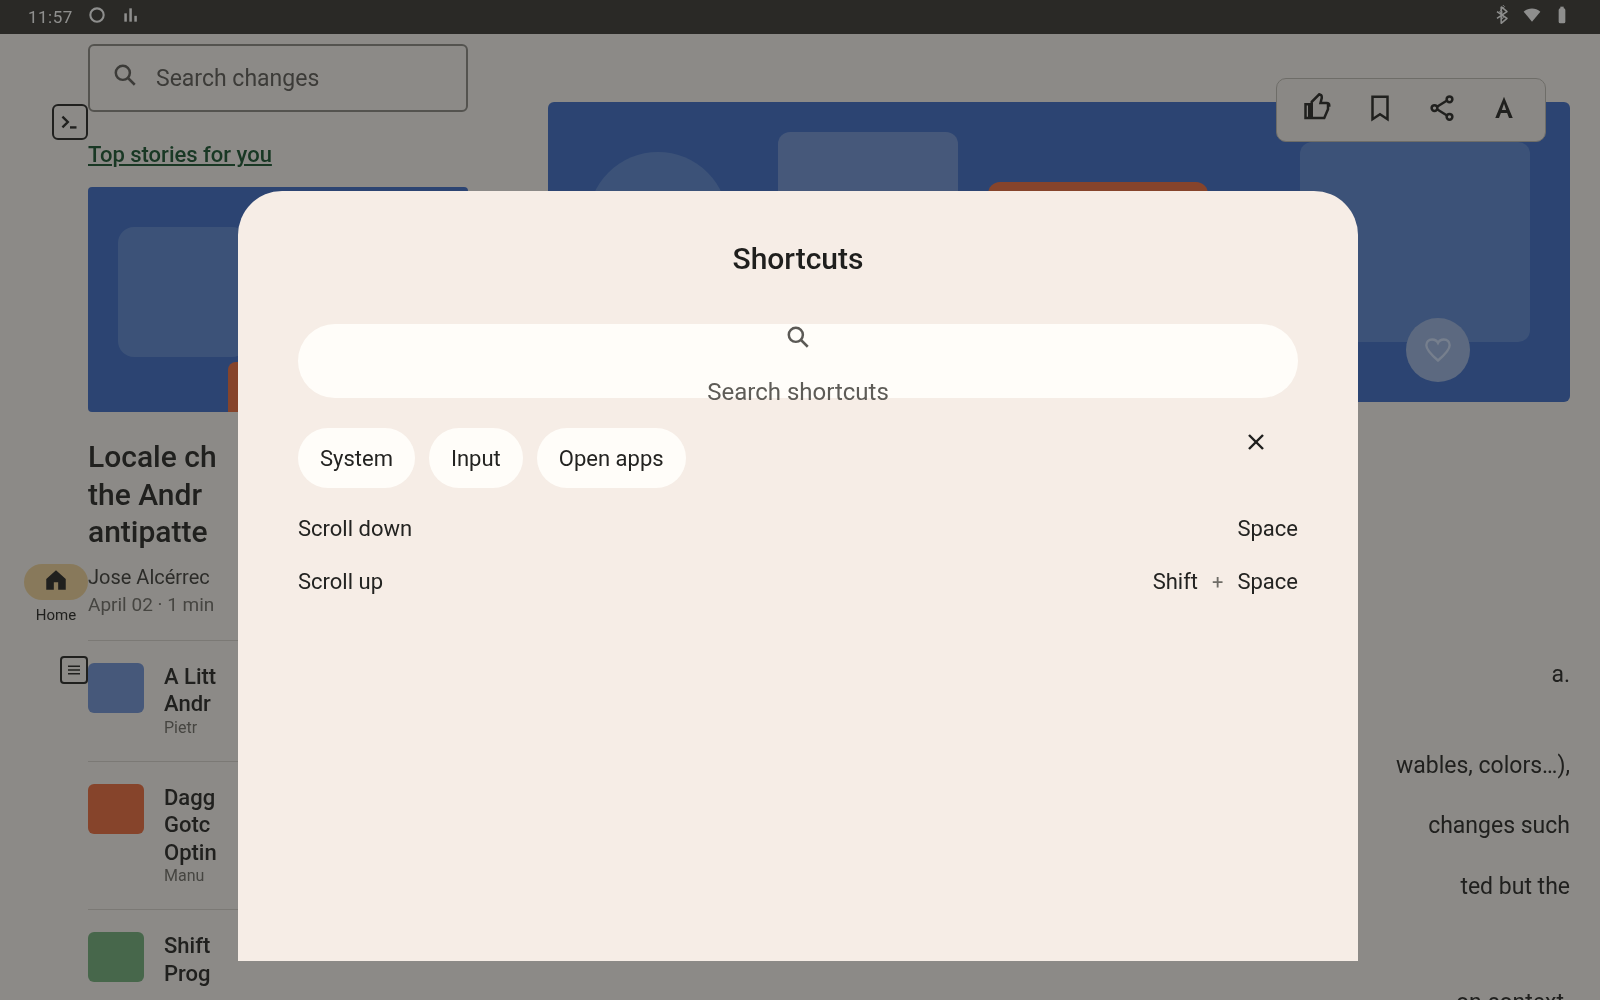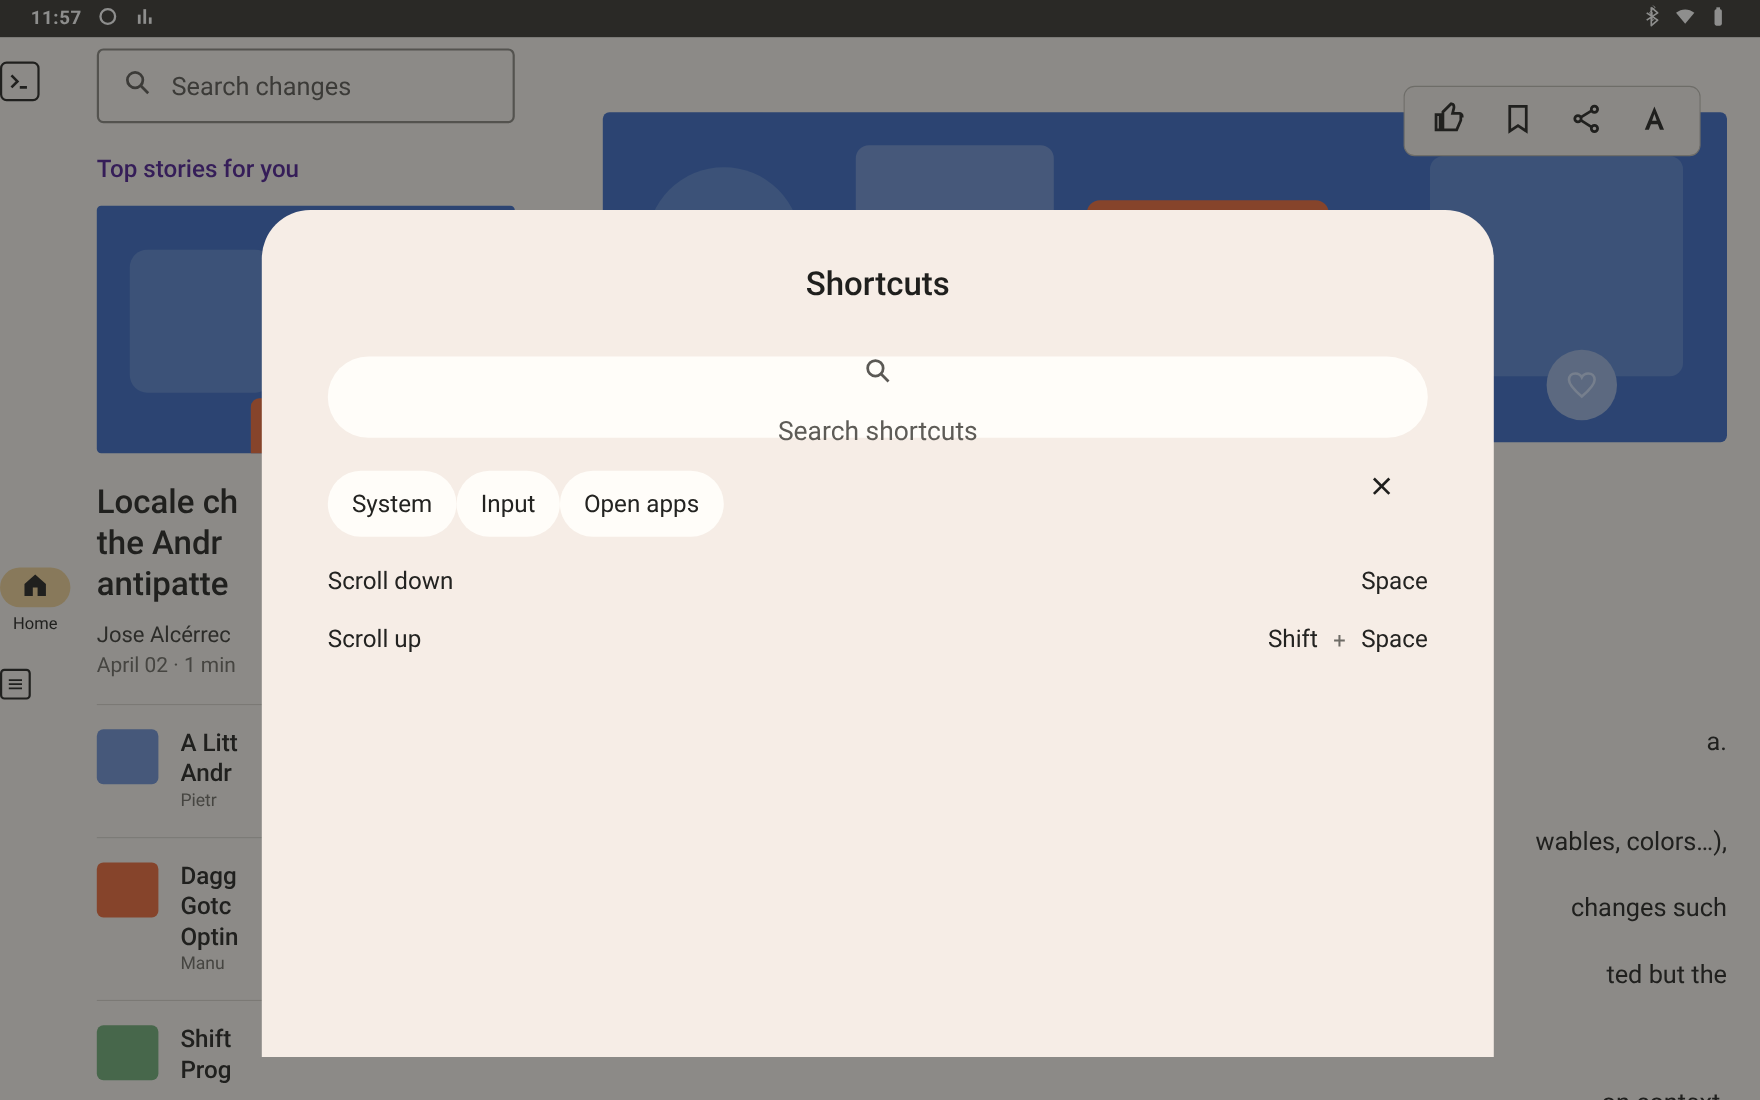--- a/index.html
+++ b/index.html
@@ -1,34 +1,34 @@
 <!DOCTYPE html>
 <html><head>
 <meta charset="utf-8">
 <style>
   * { box-sizing: border-box; margin: 0; padding: 0; }
   html, body { width: 1600px; height: 1000px; font-family: Roboto, "Segoe UI", Arial, sans-serif; overflow: hidden; background:#f6f3ee; }
   
   
-  .statusbar { position: absolute; top:0; left:0; right:0; height:34px; background:#363531; color:#fff; display:flex; align-items:center; padding:0 28px; font-size:17px; font-weight:700; letter-spacing:0.5px;text-align:center; }
+  .statusbar { position: absolute; top:0; left:0; right:0; height:34px; background:#363531; color:#fff; display:flex; align-items:center; padding:0 28px; font-size:17px; font-weight:400; letter-spacing:0.5px;text-align:center; }
   .statusbar .left { display:flex; align-items:center; gap:14px; }
   .statusbar .right { margin-left:auto; display:flex; align-items:center; gap:10px; }
   .statusbar svg { width:20px; height:20px; fill:#fff; }
 
   
   .app { position:absolute; top:34px; left:0; right:0; bottom:0; background:#faf7f3; display:flex; }
-  .rail { width:88px; padding-top:22px; display:flex; flex-direction:column; align-items:flex-start; gap:32px; }
+  .rail { width:88px; padding-top:22px; display:flex; flex-direction:column; align-items:flex-end; gap:32px;margin-top:48px; }
   .rail .terminal-btn { width:36px; height:36px; border:2px solid #232321; border-radius:6px; display:flex; align-items:center; justify-content:center; }
   .rail .item { display:flex; flex-direction:column; align-items:center; gap:6px; font-size:15px; color:#232321; }
   .rail .pill { width:64px; height:36px; background:#f3d59a; border-radius:18px; display:flex; align-items:center; justify-content:center; }
   .rail .square { width:28px; height:28px; border:2px solid #232321; border-radius:4px; display:flex; align-items:center; justify-content:center; }
 
   .leftcol { width:410px; padding:10px 30px 0 0; }
   .searchbox { border:2px solid #8a8883; border-radius:6px; height:68px; display:flex; align-items:center; padding:0 22px; gap:18px; color:#5b5955; font-size:23px; }
-  .section-title { font-size:22px; color:#4c1d95; margin:30px 0 20px; font-weight:500; }
+  .section-title { font-size:22px; color:#14532d; margin:30px 0 20px; font-weight:500;text-decoration:underline; }
   .hero { width:100%; height:225px; background:#3a6bc9; border-radius:4px; position:relative; overflow:hidden; }
   .hero .shape1 { position:absolute; width:130px; height:130px; background:#5b87d4; border-radius:16px; top:40px; left:30px; }
   .hero .shape2 { position:absolute; width:90px; height:90px; background:#ef6a3a; border-radius:8px; bottom:-40px; left:140px; }
   .hero .shape3 { position:absolute; width:90px; height:120px; background:#6e92d8; border-radius:8px; top:20px; right:30px; }
   .hero .shape4 { position:absolute; width:60px; height:60px; background:#9bb5e4; border-radius:50%; bottom:20px; right:90px; }
   .art-title { font-size:30px; color:#232321; margin-top:26px; font-weight:500; line-height:1.25; }
   .art-author { font-size:20px; color:#3b3a36; margin-top:14px; }
   .art-meta { font-size:19px; color:#6e6c66; margin-top:4px; }
   .divider { height:1px; background:#d8d5cf; margin:24px 0 0; }
   .listitem { display:flex; gap:20px; padding:22px 0 0; }
@@ -53,21 +53,21 @@
   .body-text { font-size:23px; color:#232321; margin-top:26px; line-height:1.5; }
 
   
   .scrim { position:absolute; inset:0; background:rgba(30,30,28,0.50); }
 
   
   .dialog { position:absolute; left:238px; top:191px; width:1120px; height:770px; background:#f6ede6; border-radius:44px 44px 0 0; padding:40px 60px 0; overflow:hidden; }
   .dlg-title { text-align:center; font-size:30px; color:#1f1f1d; font-weight:500; margin-top:10px; }
   .dlg-search { margin-top:48px; height:74px; background:#fffdf9; border-radius:40px; display:flex; align-items:center; padding:0 30px; gap:22px; font-size:24px; color:#5e5c57;flex-direction:column; }
   .dlg-search .clear { margin-left:auto; font-size:28px; color:#1f1f1d; cursor:pointer; }
-  .chips { display:flex; margin-top:30px; }
+  .chips { display:flex; gap:14px; margin-top:30px; }
   .chip { height:60px; padding:0 22px; border-radius:30px; background:#fffdf9; display:flex; align-items:center; font-size:22px; color:#232321; }
   .chip.active { background:#f4cf9d; }
   .sec-label { font-size:18px; color:#6e6c66; margin-top:52px; font-weight:500; }
   .sc-row { display:flex; align-items:center; margin-top:28px; font-size:22px; color:#232321; }
   .sc-row .keys { margin-left:auto; display:flex; align-items:center; gap:14px; color:#232321; }
   .sc-row .plus { color:#6e6c66; font-size:20px; }
 
   svg.ico { width:26px; height:26px; }
 </style>
 </head>

